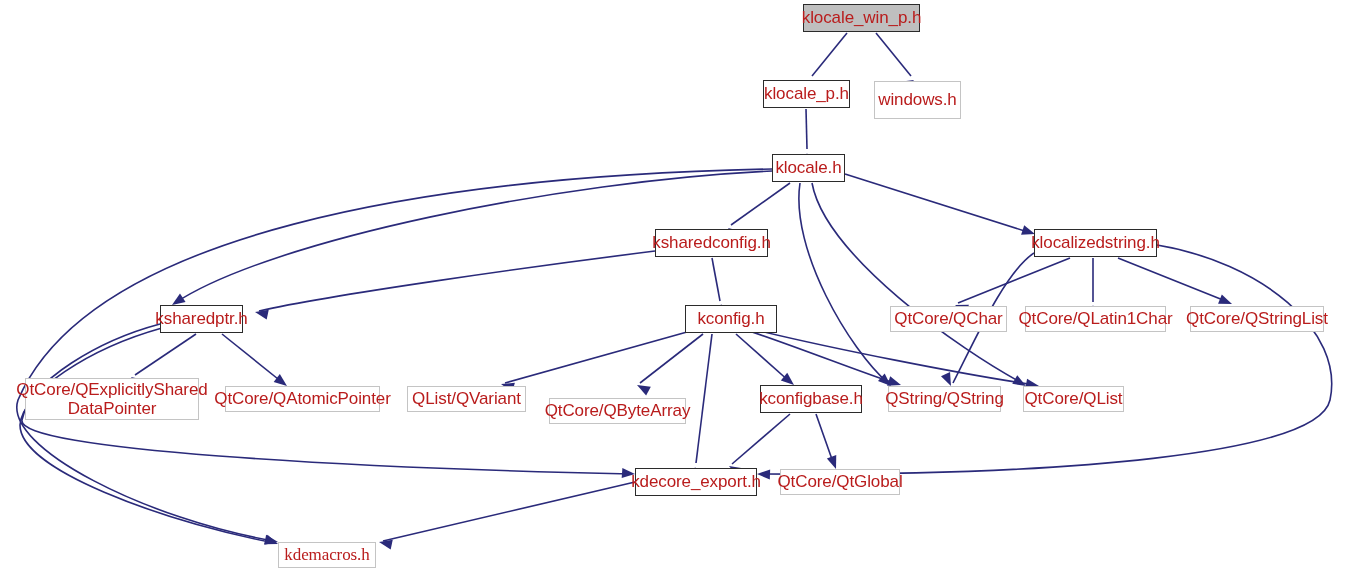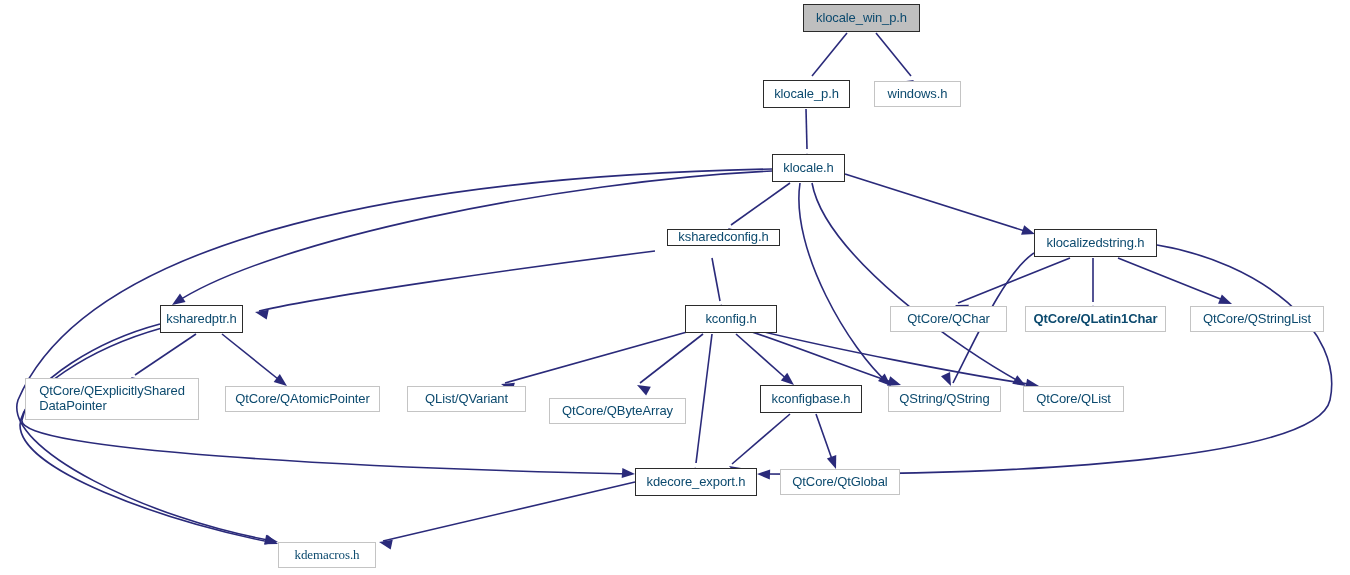--- a/index.html
+++ b/index.html
@@ -32,22 +32,23 @@
   .arrow-head {
     fill: #2a2a7a;
     stroke: none;
   }
   .gnode {
     position: absolute;
     box-sizing: border-box;
     display: flex;
     align-items: center;
     justify-content: center;
-    font-size: 13px;
-    color: #0c4a6e;
+    text-align: center;
+    font-size: 17px;
+    color: #b91c1c;
     background: #ffffff;
     line-height: 1.12;
     white-space: pre;
     letter-spacing: -0.1px;
   }
   .gnode.internal {
     border: 1.6px solid #2b2b2b;
   }
   .gnode.external {
     border: 1.2px solid #c4c4c4;
@@ -117,28 +118,28 @@
       <path d="M 790,414 L 732,464" class="edge-path"></path>
       <polygon points="0,0 -13,-5 -13,5" class="arrow-head" transform="translate(729,466) rotate(210)"></polygon>
       <path d="M 816,414 L 834,465" class="edge-path"></path>
       <polygon points="0,0 -13,-5 -13,5" class="arrow-head" transform="translate(836,469) rotate(70)"></polygon>
       <path d="M 635,482 L 383,541" class="edge-path"></path>
       <polygon points="0,0 -13,-5 -13,5" class="arrow-head" transform="translate(379,542) rotate(192)"></polygon>
     </svg>
   <div id="node-layer">
       <div class="gnode root" style="left: 803px; top: 4px; width: 117px; height: 28px;">klocale_win_p.h</div>
       <div class="gnode internal" style="left: 763px; top: 80px; width: 87px; height: 28px;">klocale_p.h</div>
-      <div class="gnode external" style="left: 874px; top: 81px; width: 87px; height: 26px;">windows.h</div>
+      <div class="gnode external" style="left: 874px; top: 81px; width: 87px; height: 38px;">windows.h</div>
       <div class="gnode internal" style="left: 772px; top: 154px; width: 73px; height: 28px;">klocale.h</div>
-      <div class="gnode internal" style="left: 655px; top: 229px; width: 113px; height: 17px; margin-left: 12px;">ksharedconfig.h</div>
+      <div class="gnode internal" style="left: 655px; top: 229px; width: 113px; height: 28px;">ksharedconfig.h</div>
       <div class="gnode internal" style="left: 1034px; top: 229px; width: 123px; height: 28px;">klocalizedstring.h</div>
       <div class="gnode internal" style="left: 160px; top: 305px; width: 83px; height: 28px;">ksharedptr.h</div>
       <div class="gnode internal" style="left: 685px; top: 305px; width: 92px; height: 28px;">kconfig.h</div>
       <div class="gnode external" style="left: 890px; top: 306px; width: 117px; height: 26px;">QtCore/QChar</div>
-      <div class="gnode external" style="left: 1025px; top: 306px; width: 141px; height: 26px; font-weight: bold;">QtCore/QLatin1Char</div>
+      <div class="gnode external" style="left: 1025px; top: 306px; width: 141px; height: 26px;">QtCore/QLatin1Char</div>
       <div class="gnode external" style="left: 1190px; top: 306px; width: 134px; height: 26px;">QtCore/QStringList</div>
       <div class="gnode external" style="left: 25px; top: 378px; width: 174px; height: 42px;">QtCore/QExplicitlyShared
 DataPointer</div>
       <div class="gnode external" style="left: 225px; top: 386px; width: 155px; height: 26px;">QtCore/QAtomicPointer</div>
       <div class="gnode external" style="left: 407px; top: 386px; width: 119px; height: 26px;">QList/QVariant</div>
       <div class="gnode external" style="left: 549px; top: 386px; width: 137px; height: 26px; margin-top: 12px;">QtCore/QByteArray</div>
       <div class="gnode internal" style="left: 760px; top: 385px; width: 102px; height: 28px;">kconfigbase.h</div>
       <div class="gnode external" style="left: 888px; top: 386px; width: 113px; height: 26px;">QString/QString</div>
       <div class="gnode external" style="left: 1023px; top: 386px; width: 101px; height: 26px;">QtCore/QList</div>
       <div class="gnode internal" style="left: 635px; top: 468px; width: 122px; height: 28px;">kdecore_export.h</div>

